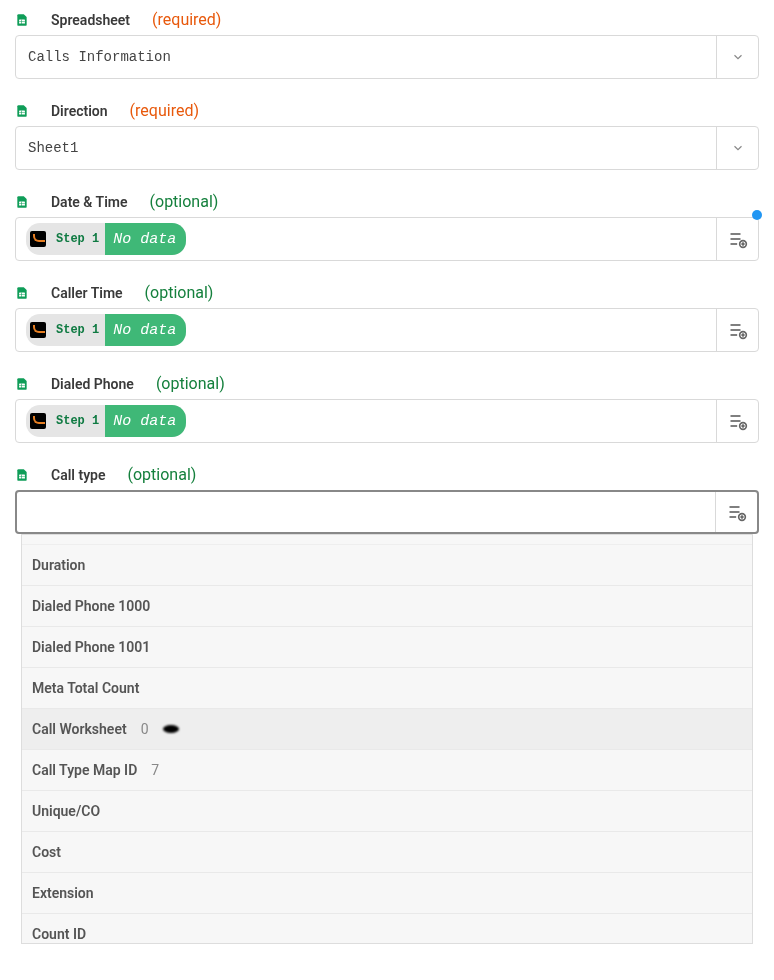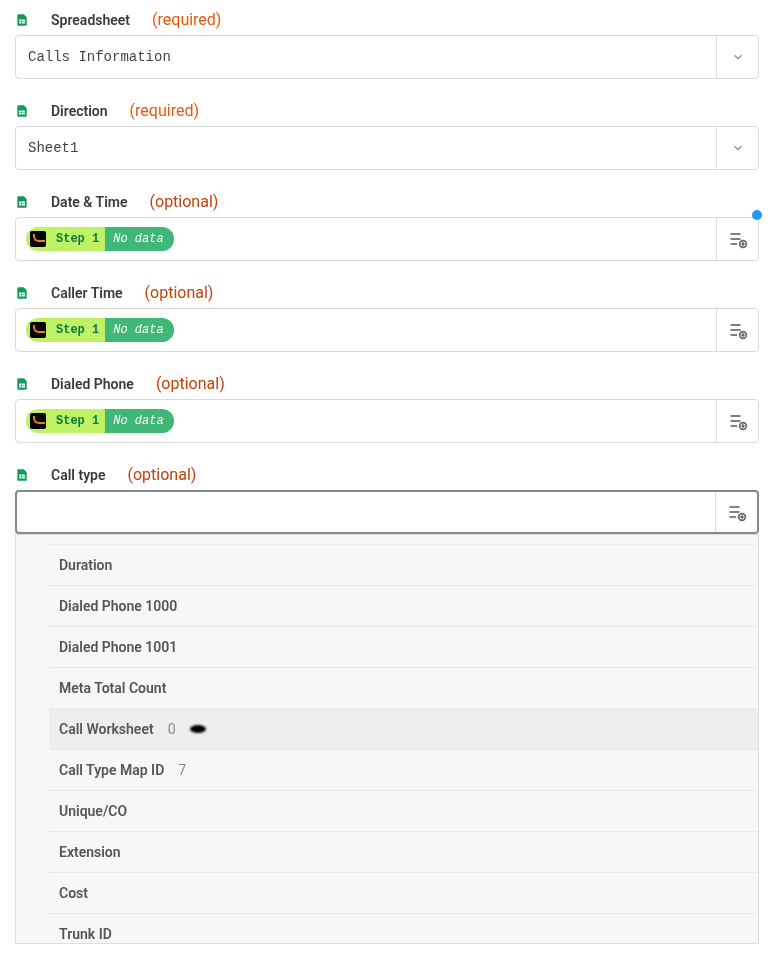--- a/index.html
+++ b/index.html
@@ -30,21 +30,21 @@
   }
   .field-label {
     font-weight: 600;
     color: #3a3a3a;
     font-size: 14px;
   }
   .field-hint {
     font-size: 16px;
   }
   .required { color: #e8590c; }
-  .optional { color: #c2410c; }
+  .optional { color: #15803d; }
 
   .select-wrap, .input-wrap {
     display: flex;
     border: 1px solid #d9d9d9;
     border-radius: 4px;
     background: #fff;
     align-items: stretch;
     height: 44px;
     position: relative;
     font-family: Liberation Mono, monospace;
@@ -89,23 +89,23 @@
     right: -4px;
     width: 10px;
     height: 10px;
     background: #2196f3;
     border-radius: 50%;
   }
 
   .step-chip {
     display: inline-flex;
     align-items: center;
-    background: #bef264;
+    background: #e5e5e5;
     border-radius: 14px;
-    height: 24px;
+    height: 32px;
     overflow: hidden;
   }
   .chip-icon {
     width: 16px;
     height: 16px;
     background: #000;
     border-radius: 2px;
     margin: 0 4px 0 4px;
     display: flex;
     align-items: center;
@@ -126,36 +126,35 @@
   .chip-step {
     font-weight: 600;
     color: #0f7a42;
     font-size: 12px;
     padding: 0 6px;
   }
   .chip-nodata {
     background: #3fb877;
     color: #fff;
     font-style: italic;
-    font-size: 12px;
+    font-size: 15px;
     height: 100%;
     display: flex;
     align-items: center;
     padding: 0 10px 0 8px;
   }
 
   .dropdown-panel {
-    margin: 0 15px;
+    margin: 0 21px;
     border: 1px solid #ddd;
     border-top: 1px solid #ddd;
     background: #f7f7f7;
     max-height: 410px;
     overflow-y: auto;
     position: relative;
-    padding-left: 33px;
   }
   .dropdown-header-gap {
     height: 10px;
     background: #f7f7f7;
     border-bottom: 1px solid #eee;
   }
   .dropdown-item {
     padding: 12px 10px;
     border-bottom: 1px solid #e9e9e9;
     font-size: 14px;
@@ -373,21 +372,21 @@
       <span class="blob"></span>
     </div>
     <div class="dropdown-item">
       <span>Call Type Map ID</span>
       <span class="val">7</span>
     </div>
     <div class="dropdown-item">
       <span>Unique/CO</span>
     </div>
     <div class="dropdown-item">
+      <span>Cost</span>
+    </div>
+    <div class="dropdown-item">
       <span>Extension</span>
     </div>
     <div class="dropdown-item">
-      <span>Cost</span>
-    </div>
-    <div class="dropdown-item">
-      <span>Trunk ID</span>
+      <span>Count ID</span>
     </div>
   </div>
 
 </body></html>

